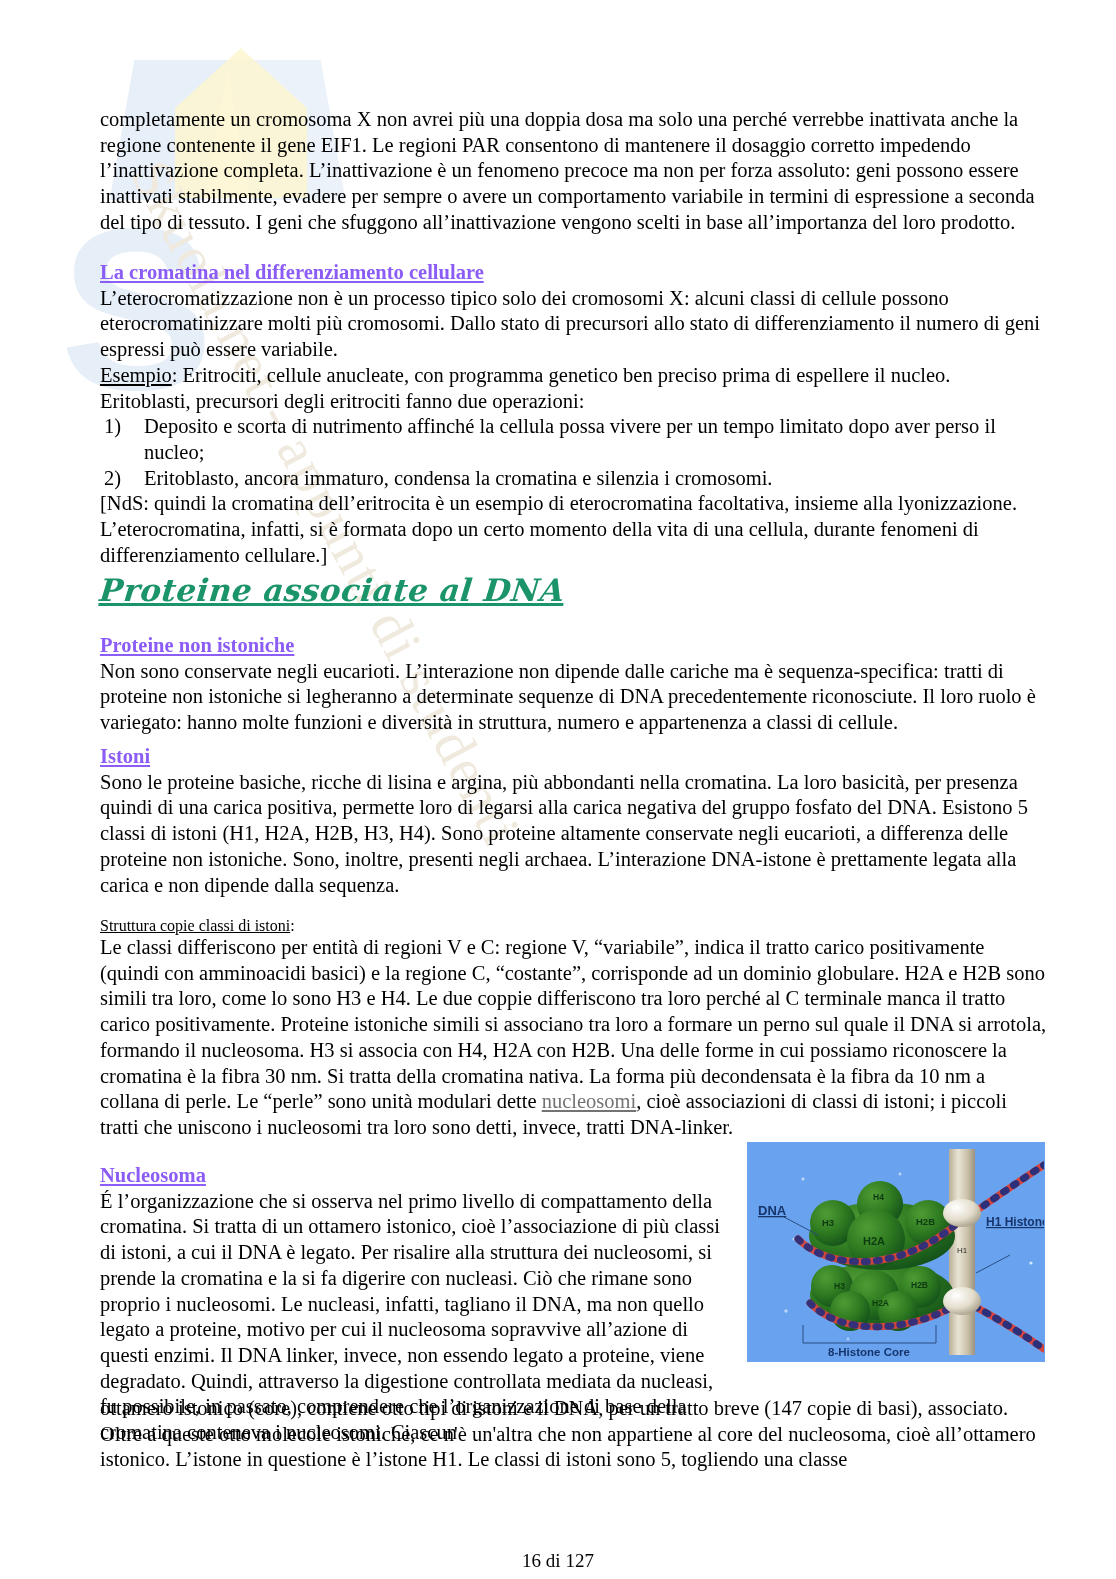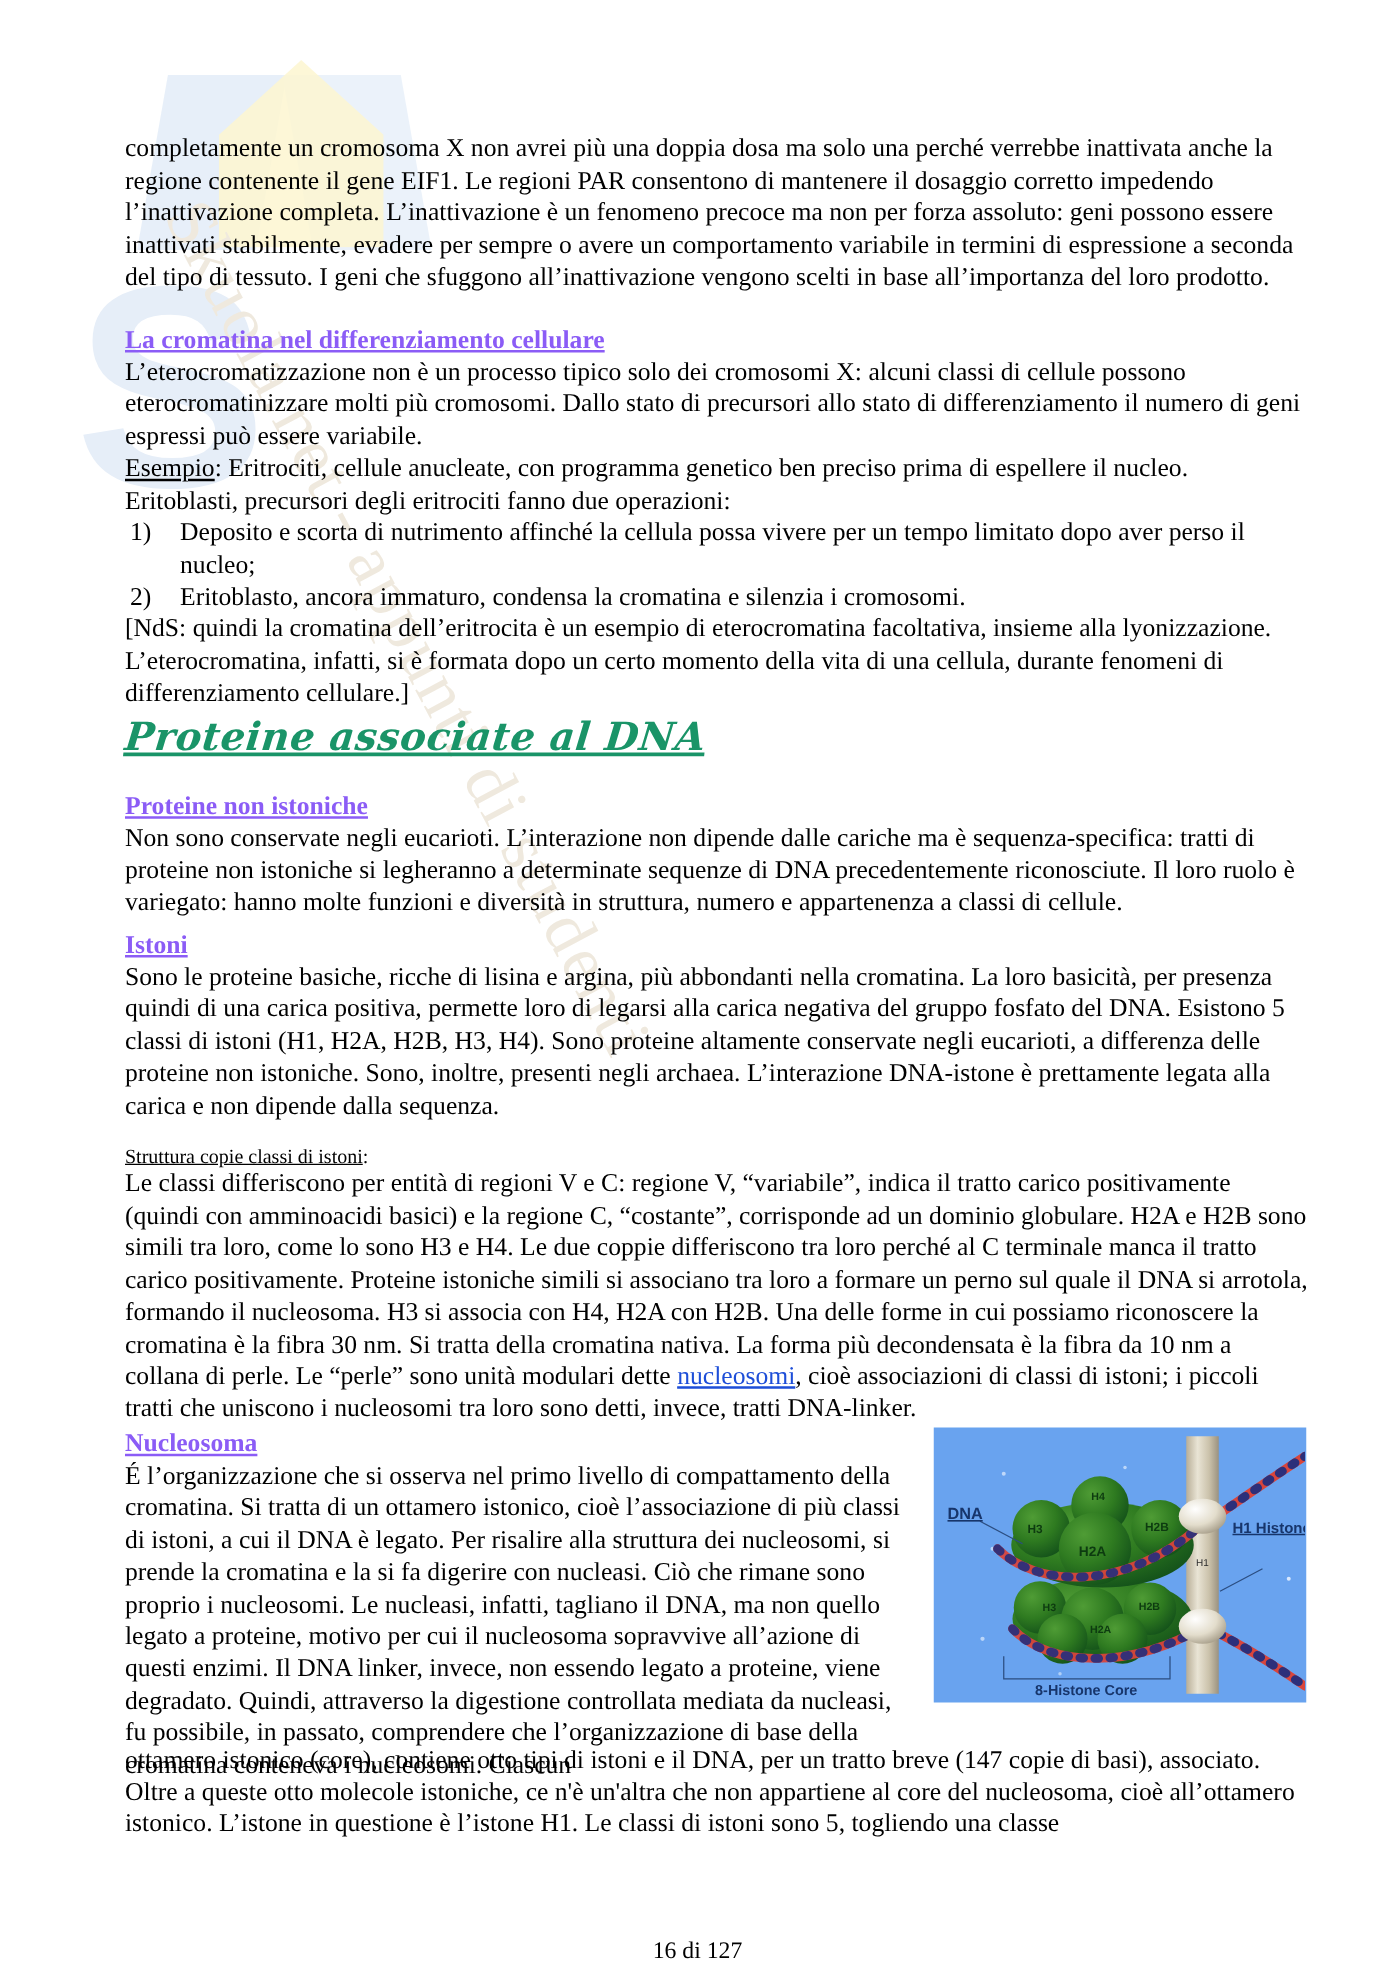--- a/index.html
+++ b/index.html
@@ -105,21 +105,21 @@
     font-weight: 700;
     font-size: 31px;
     line-height: 34px;
     text-decoration: underline;
     letter-spacing: .5px;
     display: inline-block;
     transform: skewX(-6deg);
   }
   .u { text-decoration: underline; }
   .link-green {
-    color: #1d4ed8;
+    color: #737373;
     text-decoration: underline;
   }
 
   ol.numlist {
     margin: 0;
     padding: 0;
     list-style: none;
   }
   ol.numlist li {
     position: relative;
@@ -129,20 +129,21 @@
   }
   ol.numlist li .num {
     position: absolute;
     left: 4px;
     top: 0;
   }
 
   
   .wrap-block {
     width: 625px;
+    margin-top: 20px;
   }
 
   
   .figure {
     position: absolute;
     left: 748px;
     top: 1143px;
     width: 296px;
     height: 218px;
     background: #69a3ef;

